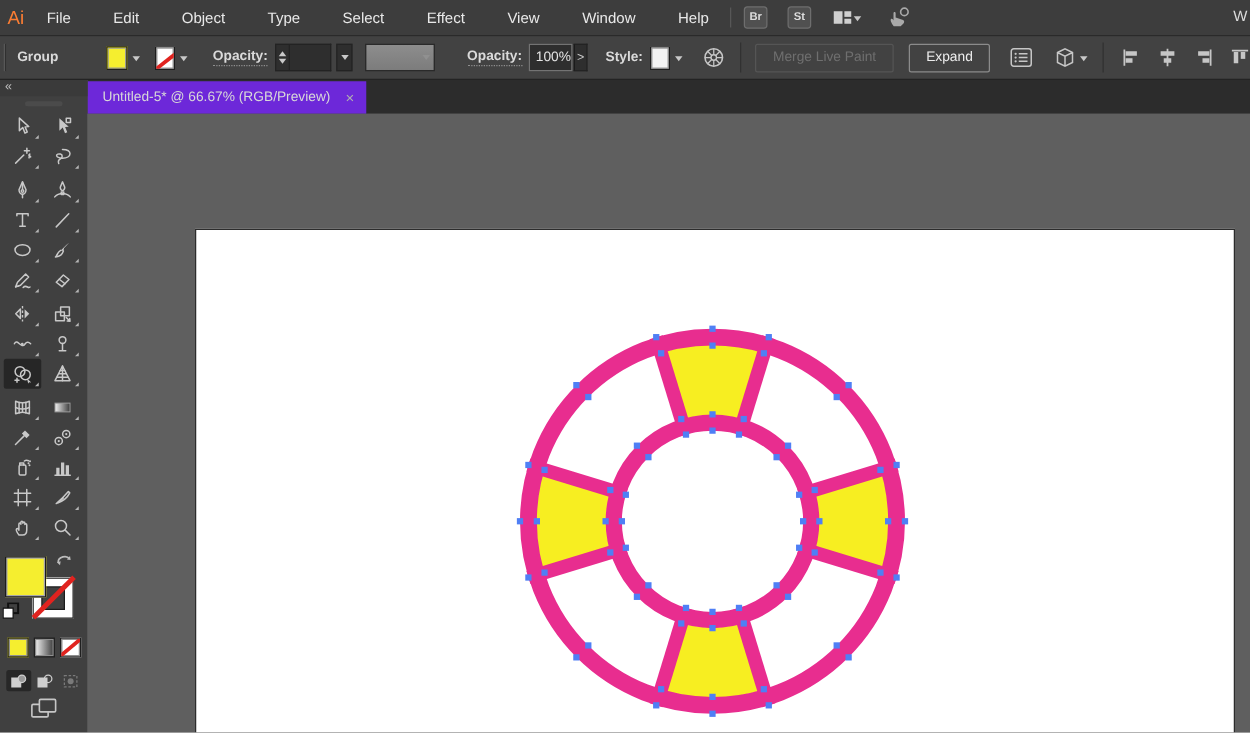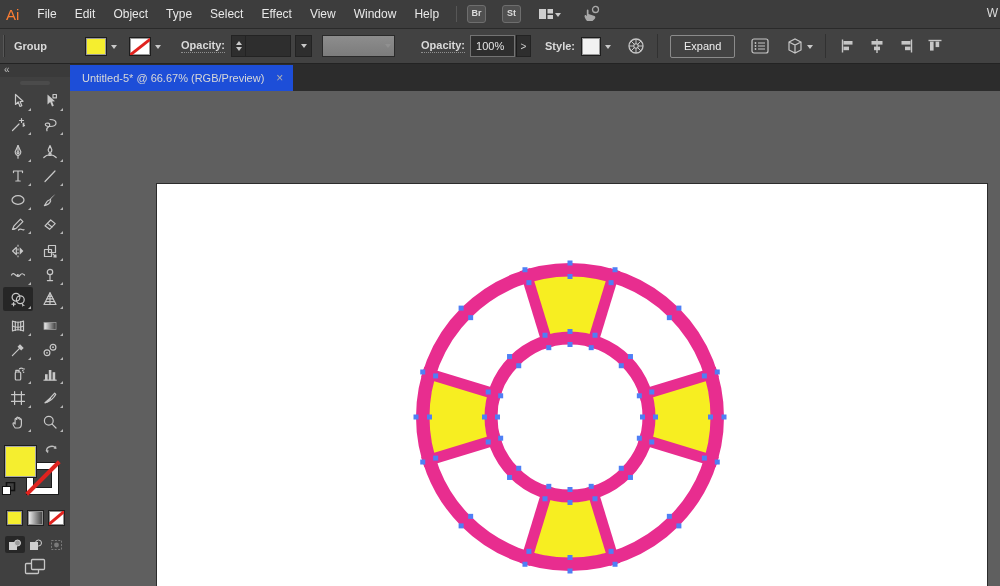--- a/index.html
+++ b/index.html
@@ -10,21 +10,21 @@
     -webkit-font-smoothing:antialiased;
   }
   .app{width:1000px;height:586px;display:flex;flex-direction:column;}
 
   
   .appbar{
     height:28px;background:#3d3d3d;border-bottom:1px solid #2a2a2a;
     display:flex;align-items:center;flex:0 0 auto;position:relative;
   }
   .ai-logo{color:#fb7d33;font-weight:normal;font-size:15px;margin:0 9px 0 6px;letter-spacing:0;}
-  .menus{display:flex;align-items:center;}
+  .menus{display:flex;align-items:center;gap:16px;}
   .menu-item{color:#e9e9e9;font-size:12px;padding:0 9px;cursor:default;}
   .appbar .vdiv{width:1px;height:16px;background:#575757;margin:0 10px 0 8px;}
   .miniapp{
     background:#505050;border:1px solid #6e6e6e;border-radius:3px;
     color:#dcdcdc;font-size:9px;font-weight:bold;
     width:17px;height:16px;line-height:15px;text-align:center;margin-right:16px;
   }
   .appbar-icon{display:inline-flex;align-items:center;margin-right:6px;}
   .caret{width:0;height:0;border:3px solid transparent;border-top:4px solid #c9c9c9;margin-top:4px;}
   .caret.dim{border-top-color:#909090;}
@@ -82,21 +82,21 @@
   }
   .btn.disabled{border-color:#555555;color:#6f6f6f;}
   .align-group{display:flex;align-items:center;margin-left:14px;gap:13px;}
 
   
   .mainrow{flex:1 1 auto;display:flex;min-height:0;}
   .toolcol{width:70px;flex:0 0 auto;background:#404040;position:relative;}
   .rightcol{flex:1 1 auto;display:flex;flex-direction:column;min-width:0;}
   .tabbar{height:27px;background:#2c2c2c;display:flex;align-items:flex-end;flex:0 0 auto;}
   .tab{
-    height:26px;background:#1d4ed8;display:flex;align-items:center;
+    height:26px;background:#6d28d9;display:flex;align-items:center;
     padding:0 10px 0 12px;margin-top:1px;
   }
   .tab-title{color:#d8d8d8;font-size:11px;}
   .tab-close{color:#b0b0b0;font-size:12px;margin-left:12px;}
 
   
   .tp-head{height:13px;background:#3a3a3a;color:#bdbdbd;font-size:10px;line-height:11px;padding-left:4px;}
   .tp-grip{width:30px;height:4px;background:#4b4b4b;border-radius:2px;margin:4px auto 4px auto;}
   .tools-grid{display:grid;grid-template-columns:32px 32px;justify-content:center;}
   .tool{
@@ -208,20 +208,21 @@
     <span class="chip style"></span>
     <span class="caret chipcaret"></span>
     <span class="icon-btn">
       <svg width="18" height="18" viewBox="0 0 18 18">
           <circle cx="9" cy="9" r="7" fill="none" stroke="#c6c6c6" stroke-width="1.3"></circle>
           <circle cx="9" cy="9" r="2.2" fill="none" stroke="#c6c6c6" stroke-width="1.1"></circle>
           <path d="M9 2 V6.8 M9 11.2 V16 M2 9 H6.8 M11.2 9 H16 M4 4 L7.4 7.4 M10.6 10.6 L14 14 M14 4 L10.6 7.4 M7.4 10.6 L4 14" stroke="#c6c6c6" stroke-width="1"></path>
         </svg>
     </span>
     <span class="vsep"></span>
+    <span class="btn disabled">Merge Live Paint</span>
     <span class="btn">Expand</span>
     <span class="icon-btn">
       <svg width="18" height="16" viewBox="0 0 18 16">
           <rect x="1" y="1" width="16" height="14" rx="2" fill="none" stroke="#c6c6c6" stroke-width="1.2"></rect>
           <circle cx="4.5" cy="5" r="0.9" fill="#c6c6c6"></circle>
           <circle cx="4.5" cy="8" r="0.9" fill="#c6c6c6"></circle>
           <circle cx="4.5" cy="11" r="0.9" fill="#c6c6c6"></circle>
           <path d="M7 5 H14 M7 8 H14 M7 11 H14" stroke="#c6c6c6" stroke-width="1.2"></path>
         </svg>
     </span>

